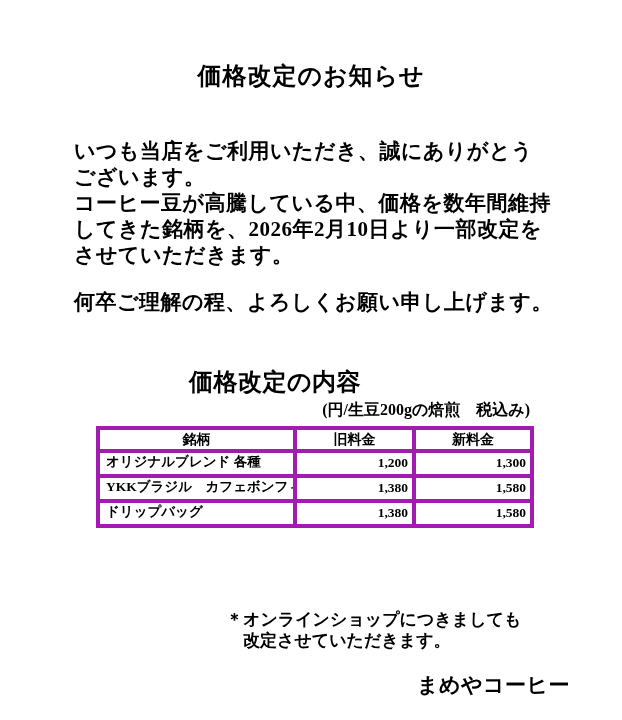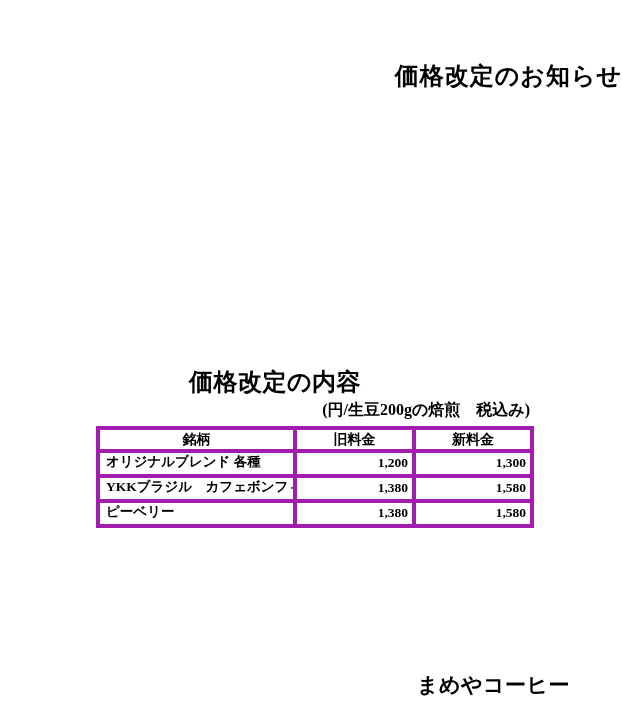--- a/index.html
+++ b/index.html
@@ -12,21 +12,21 @@
     color: #000000;
     font-family: "Liberation Serif", "DejaVu Serif", serif;
     font-weight: bold;
     overflow: hidden;
   }
   .doc-title {
     position: absolute;
     top: 63px;
     left: 0;
     width: 622px;
-    text-align: right;
+    text-align: center;
     font-size: 24px;
     line-height: 27px;
     letter-spacing: 1px;
   }
   .intro {
     position: absolute;
     top: 138px;
     left: 74px;
     right: 30px;
     font-size: 21px;
@@ -110,21 +110,27 @@
     letter-spacing: 0.5px;
   }
 </style>
 </head>
 <body>
 
 <div class="page">
 
   <div class="doc-title">価格改定のお知らせ</div>
 
+  <div class="intro">いつも当店をご利用いただき、誠にありがとう
+ございます。
+コーヒー豆が高騰している中、価格を数年間維持
+してきた銘柄を、2026年2月10日より一部改定を
+させていただきます。</div>
 
+  <div class="request-line">何卒ご理解の程、よろしくお願い申し上げます。</div>
 
   <div class="section-heading">価格改定の内容</div>
 
   <div class="price-unit-note">(円/生豆200gの焙煎　税込み)</div>
 
   <table class="price-table">
     <colgroup>
       <col class="c-name">
         <col class="c-old">
         <col class="c-new">
@@ -141,23 +147,25 @@
         <td class="cell-name">オリジナルブレンド 各種</td>
         <td class="cell-price">1,200</td>
         <td class="cell-price">1,300</td>
       </tr>
       <tr>
         <td class="cell-name">YKKブラジル　カフェボンフィーノ</td>
         <td class="cell-price">1,380</td>
         <td class="cell-price">1,580</td>
       </tr>
       <tr>
-        <td class="cell-name">ピーベリー</td>
+        <td class="cell-name">ドリップバッグ</td>
         <td class="cell-price">1,380</td>
         <td class="cell-price">1,580</td>
       </tr>
     </tbody>
   </table>
 
+  <div class="footnote">＊オンラインショップにつきましても
+　改定させていただきます。</div>
 
   <div class="signature">まめやコーヒー</div>
 
 </div>
 
 </body></html>

